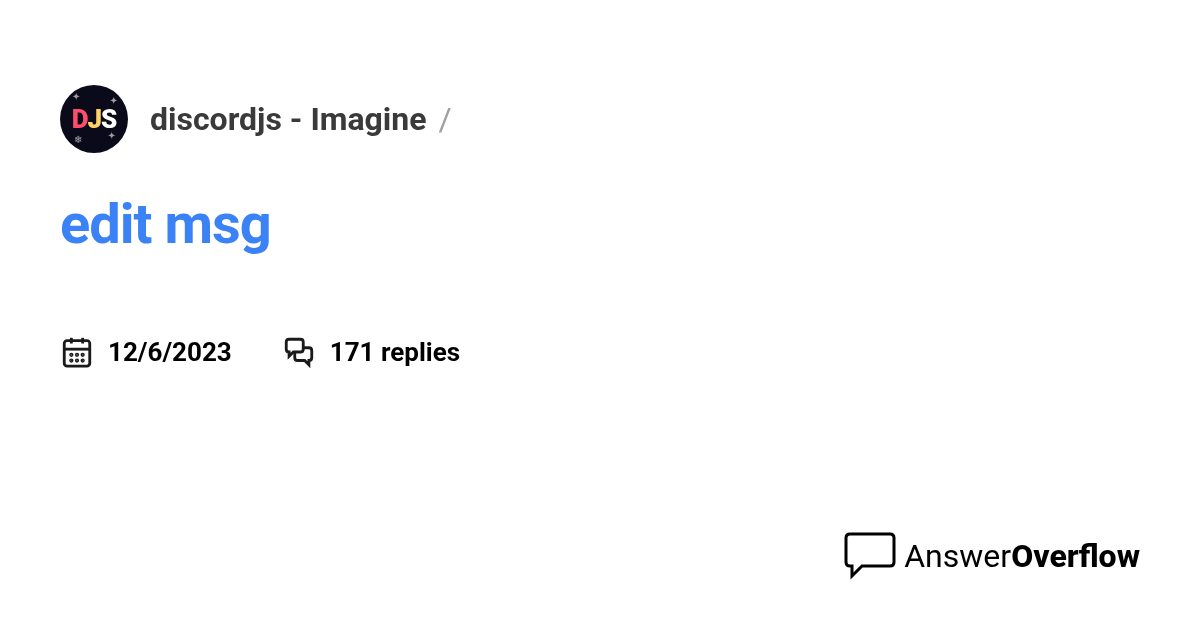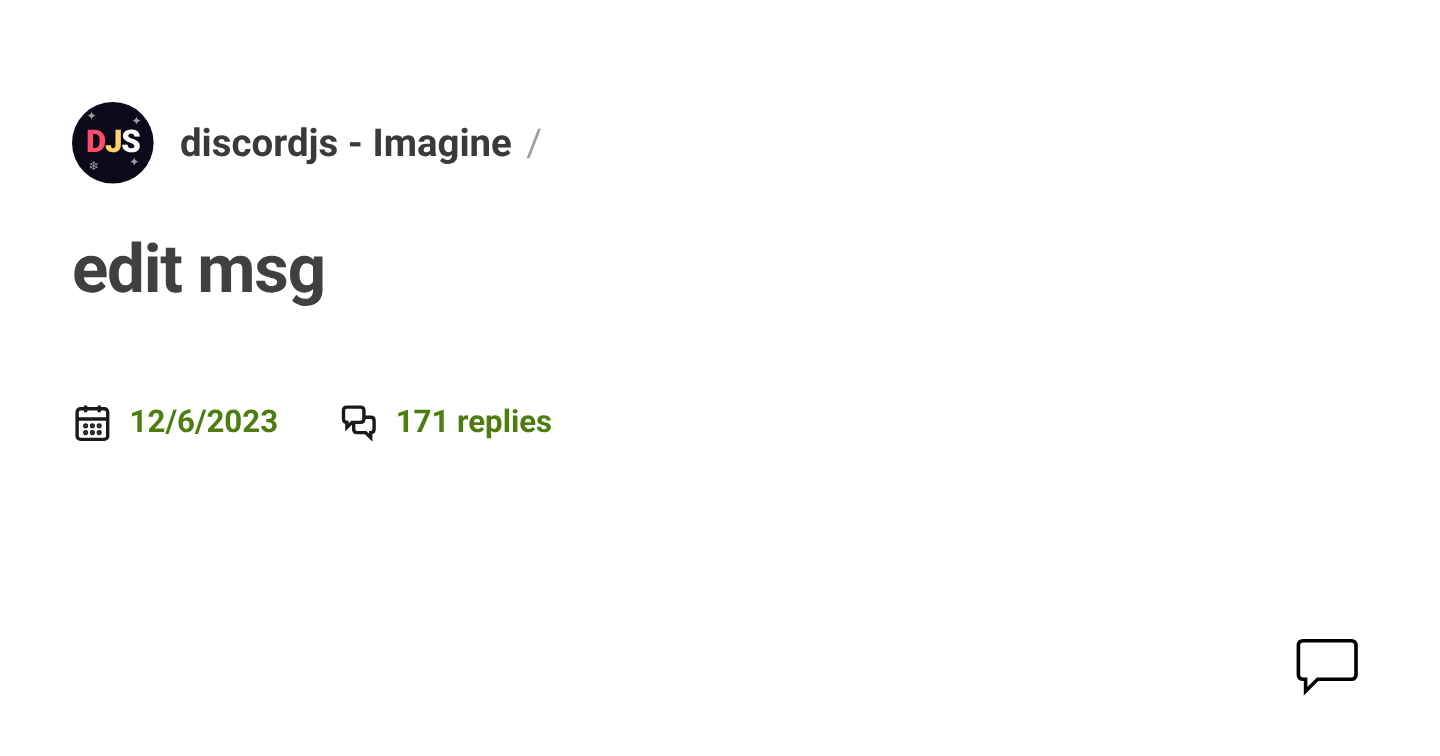--- a/index.html
+++ b/index.html
@@ -54,37 +54,37 @@
       font-weight: 700;
       color: #3a3a3a;
     }
     .breadcrumb-sep {
       color: #a0a0a0;
       font-weight: 400;
     }
     .title {
       font-size: 56px;
       font-weight: 700;
-      color: #404040;
+      color: #3b82f6;
       margin-top: 38px;
       letter-spacing: -1px;
     }
     .meta {
       display: flex;
       align-items: center;
       gap: 50px;
       margin-top: 78px;
     }
     .meta-item {
       display: flex;
       align-items: center;
       gap: 14px;
       font-size: 26px;
       font-weight: 700;
-      color: #4d7c0f;
+      color: #000000;
     }
     .meta-icon {
       width: 34px;
       height: 34px;
       stroke: #1a1a1a;
       stroke-width: 2;
       fill: none;
     }
     .brand {
       position: absolute;
@@ -158,13 +158,16 @@
       <path d="M9 12 L9 16 Q9 18 11 18 L16 18 L19 21 L19 18 Q21 18 21 16 L21 11 Q21 9 19 9 L15 9"></path>
     </svg>
     <span>171 replies</span>
   </div>
 </div>
 
 <div class="brand">
   <svg class="brand-icon" viewBox="0 0 60 48">
     <path d="M6 6 Q6 2 10 2 L50 2 Q54 2 54 6 L54 30 Q54 34 50 34 L22 34 L12 44 L12 34 L10 34 Q6 34 6 30 Z"></path>
   </svg>
+  <span class="brand-text">
+    <span class="brand-answer">Answer</span><span class="brand-overflow">Overflow</span>
+  </span>
 </div>
 
 </body></html>

